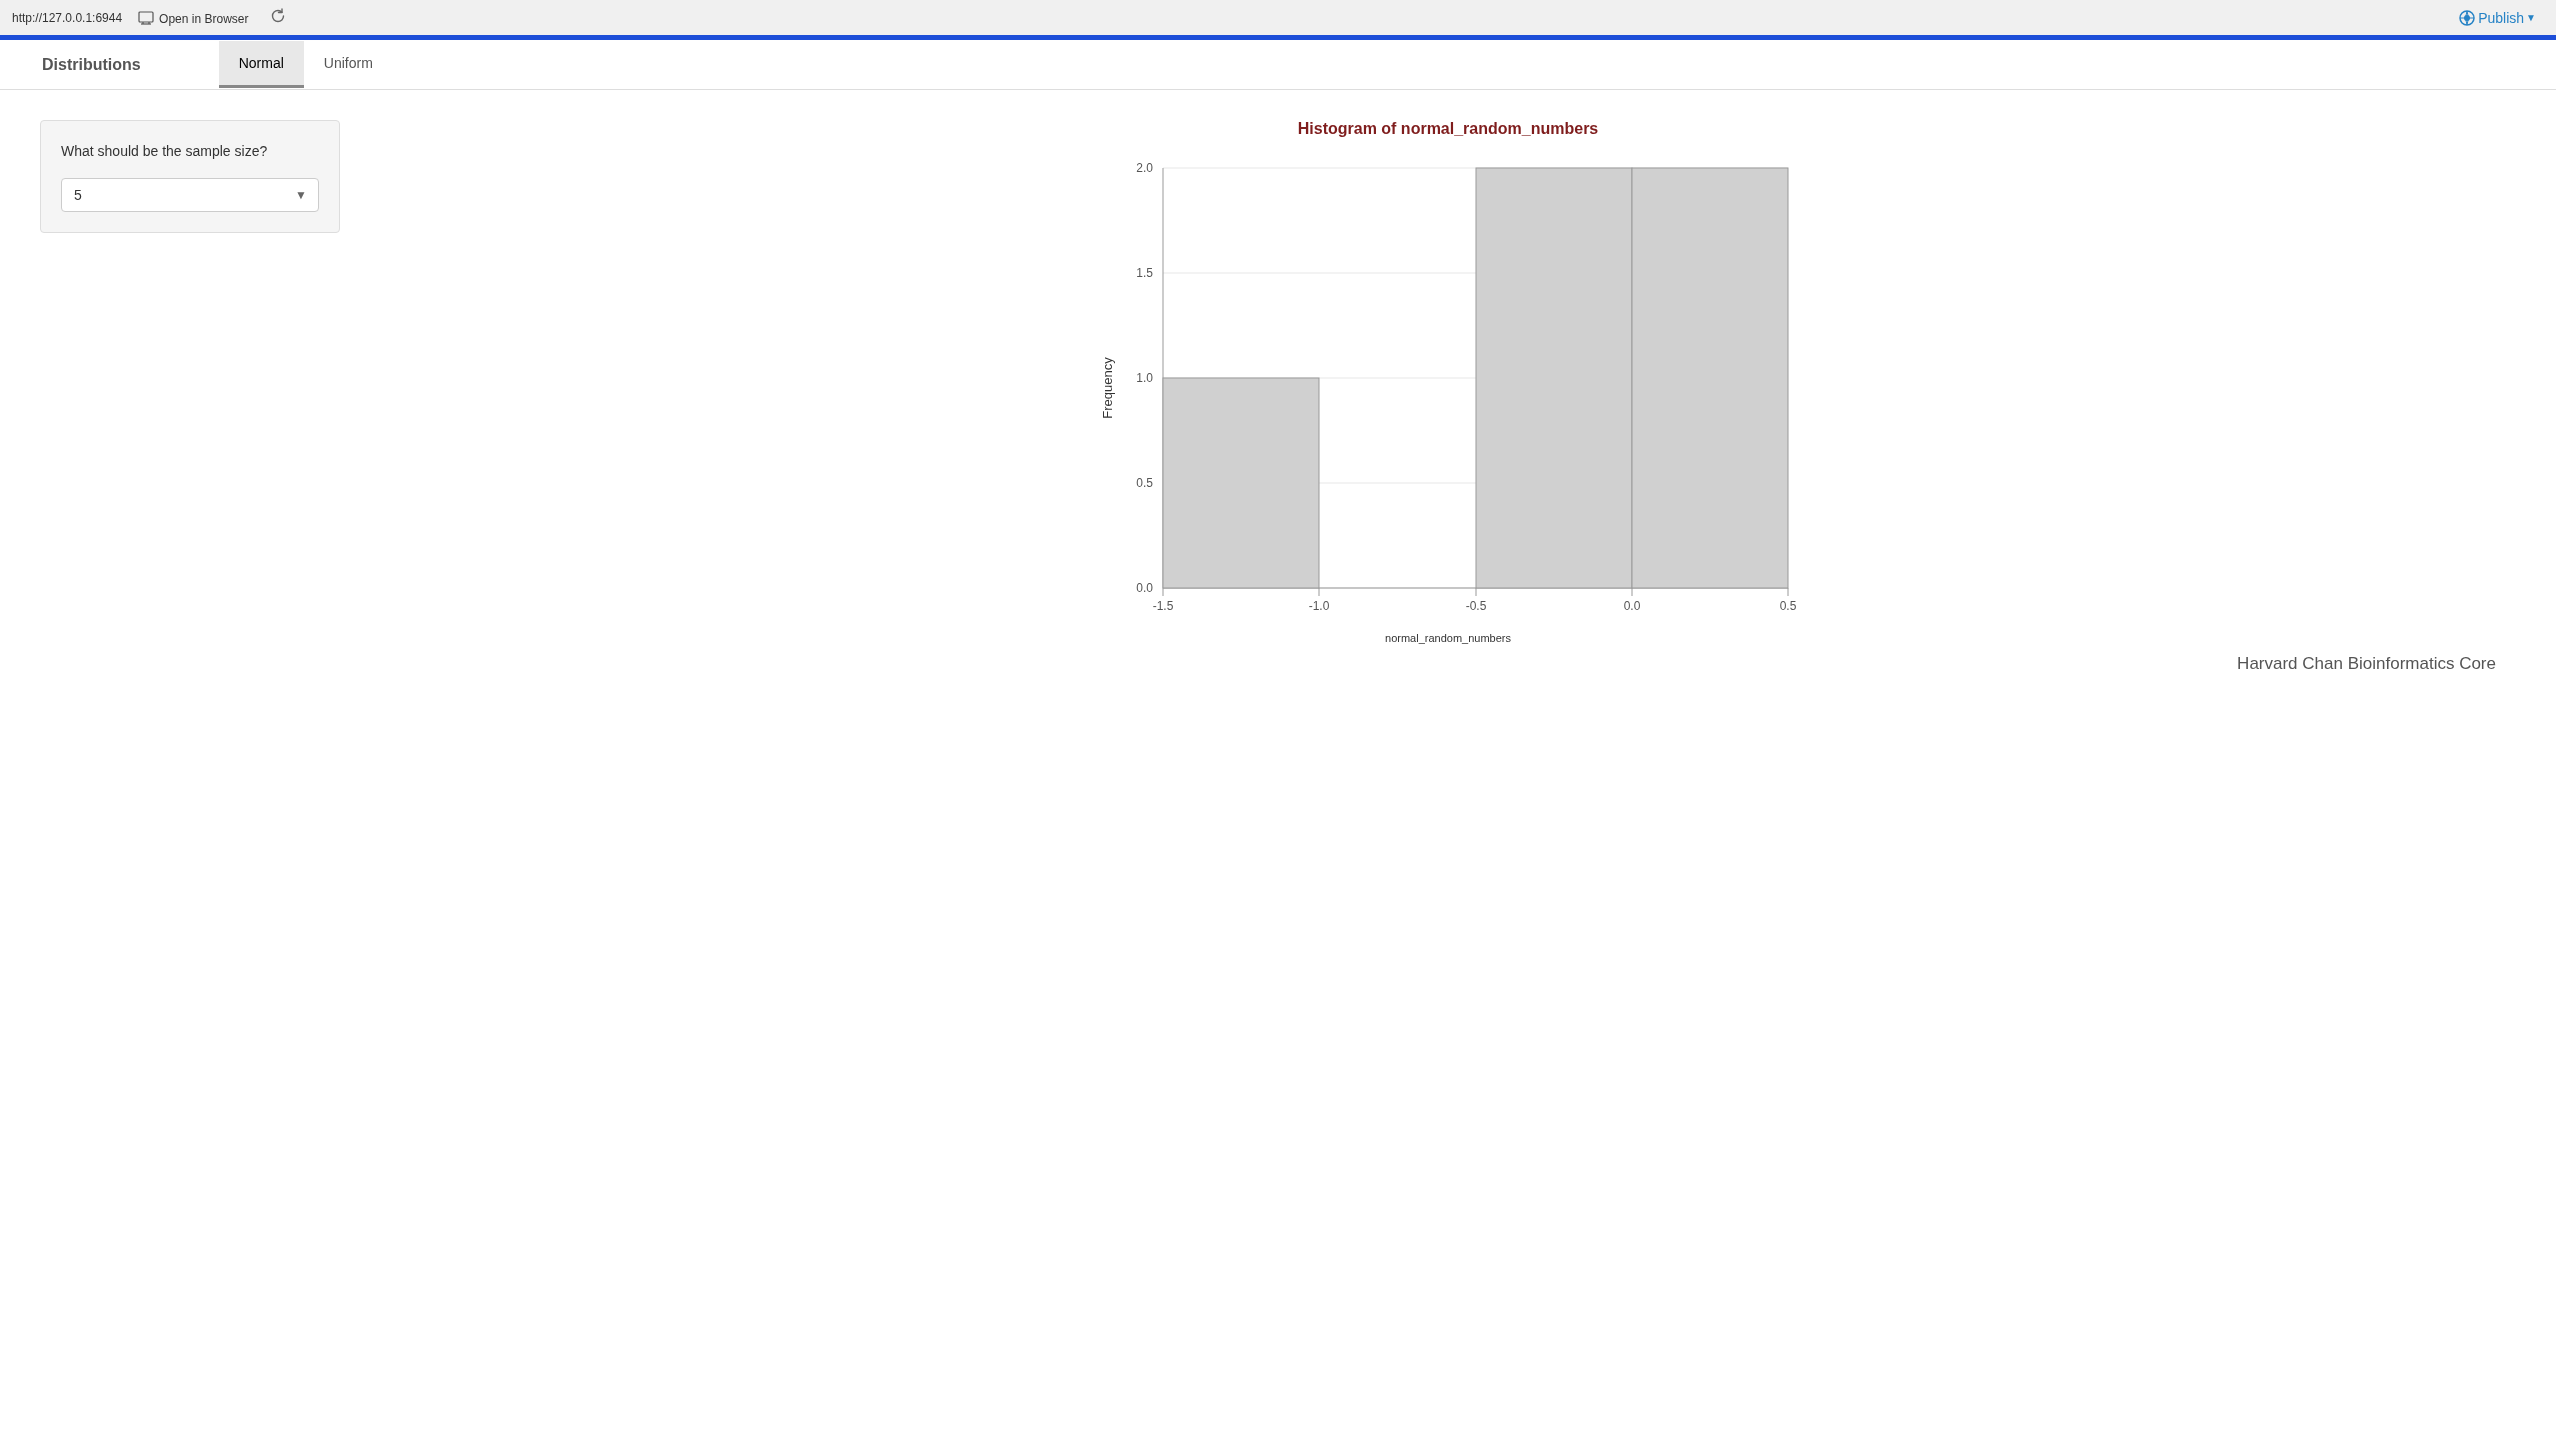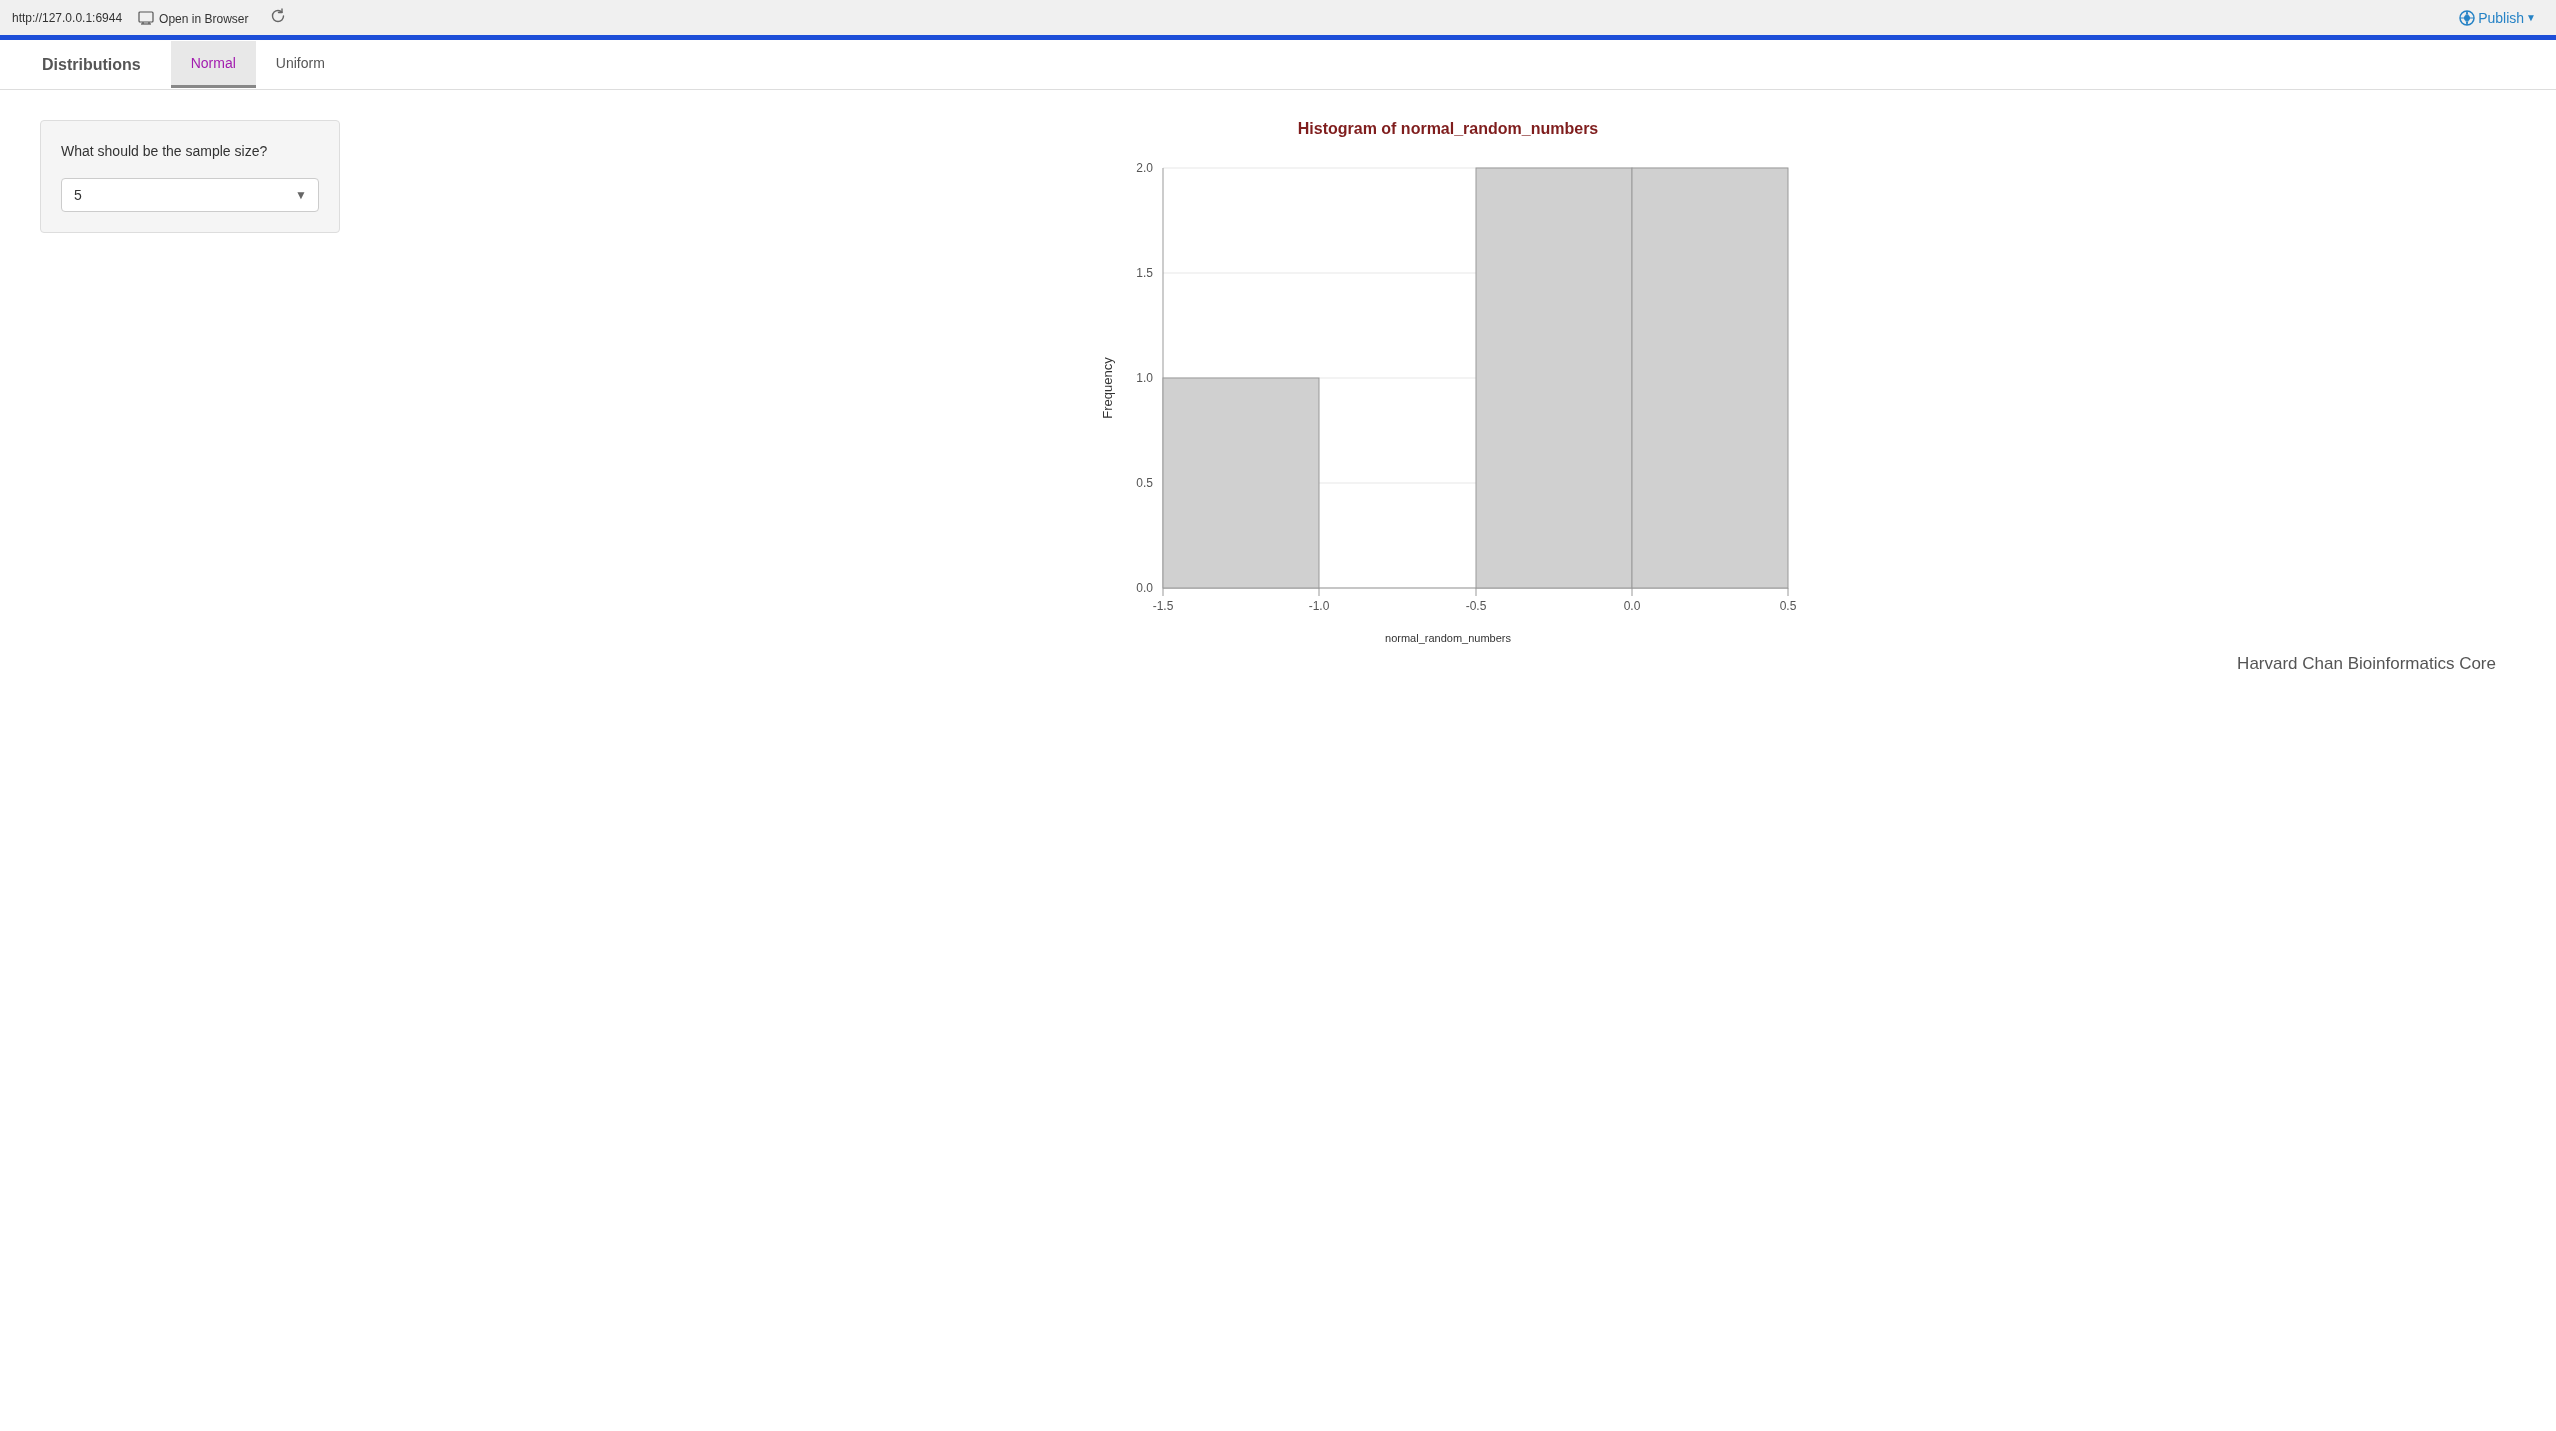--- a/index.html
+++ b/index.html
@@ -75,22 +75,23 @@
     .tab {
       font-size: 14px;
       padding: 14px 20px;
       cursor: pointer;
       color: #555;
       border-bottom: 3px solid transparent;
     }
     .tab.active {
       background: #e8e8e8;
       border-bottom: 3px solid #888;
-      color: #a21caf;
+      color: #000000;
       font-weight: 500;
+      margin-left: 48px;
     }
 
     
     .main-content {
       display: flex;
       padding: 30px 40px;
       gap: 40px;
       align-items: flex-start;
     }
 

